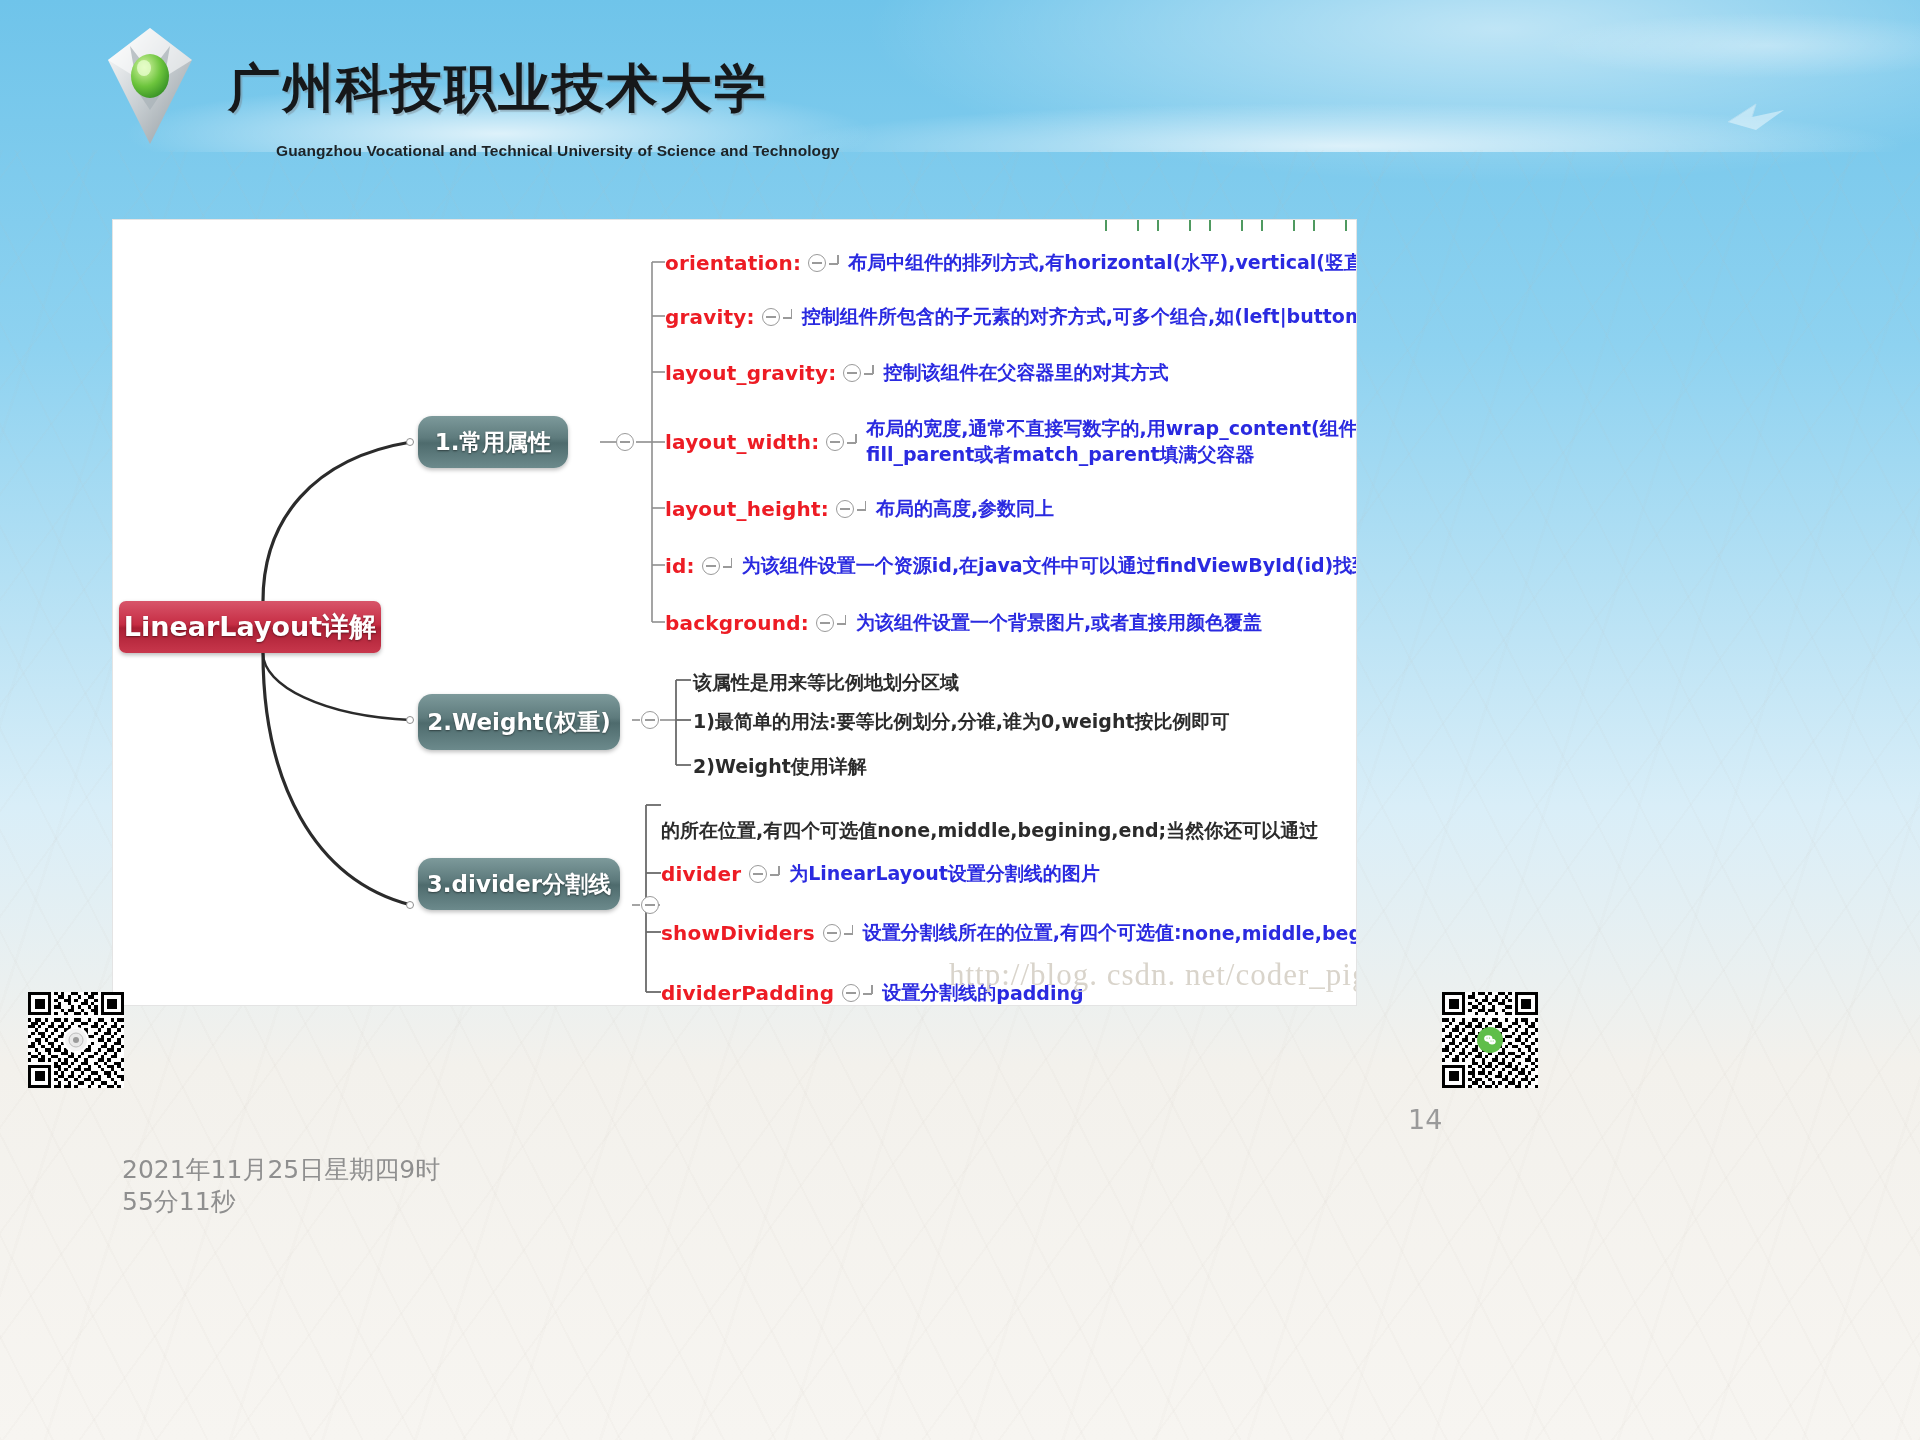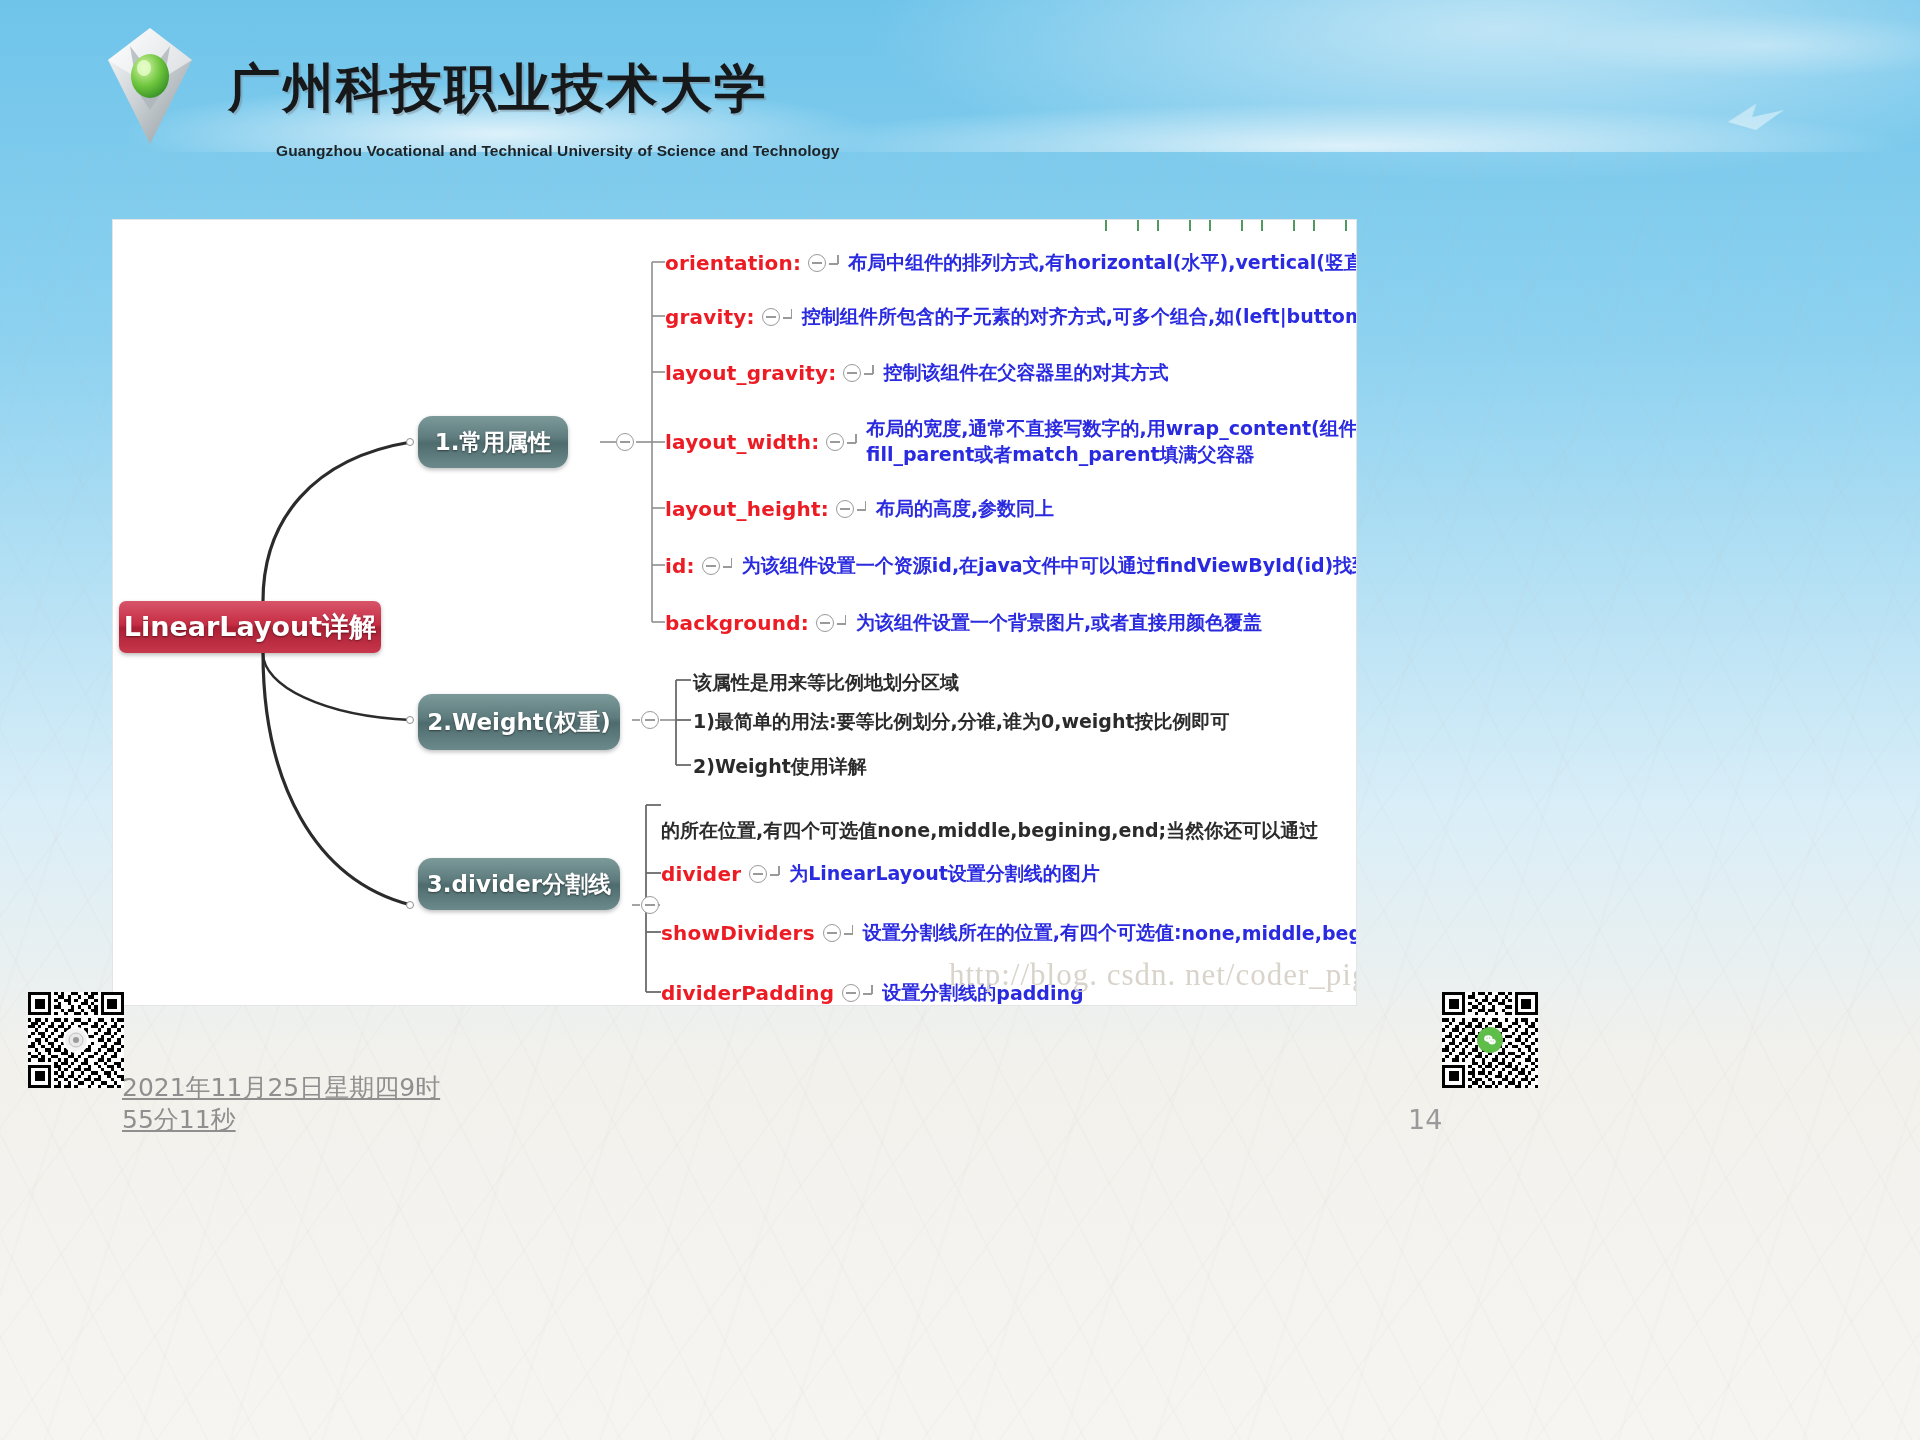--- a/index.html
+++ b/index.html
@@ -164,23 +164,23 @@
   #qr-right { position:absolute; left:1442px; top:992px; width:96px; height:96px; }
   .qr { background:#fff; }
   #qr-left-badge, #qr-right-badge {
     position:absolute; width:26px; height:26px; border-radius:50%;
     display:flex; align-items:center; justify-content:center;
   }
   #qr-left-badge  { left:63px; top:1027px; background:#f2f2f2; border:2px solid #fff; }
   #qr-right-badge { left:1477px; top:1027px; background:#5fbе4a; }
 
   #footer-date {
-    position:absolute; left:122px; top:1072px; width:330px;
+    position:absolute; left:122px; top:1154px; width:330px;
     font-family:"DejaVu Sans", sans-serif;
-    font-size:25px; color:#8f8f8f; line-height:1.28;text-decoration:underline;
+    font-size:25px; color:#8f8f8f; line-height:1.28;
   }
   #page-number {
     position:absolute; left:1408px; top:1104px;
     font-family:"DejaVu Sans", sans-serif;
     font-size:27px; color:#9a9a9a;
   }
 </style>
 </head>
 <body>
 

